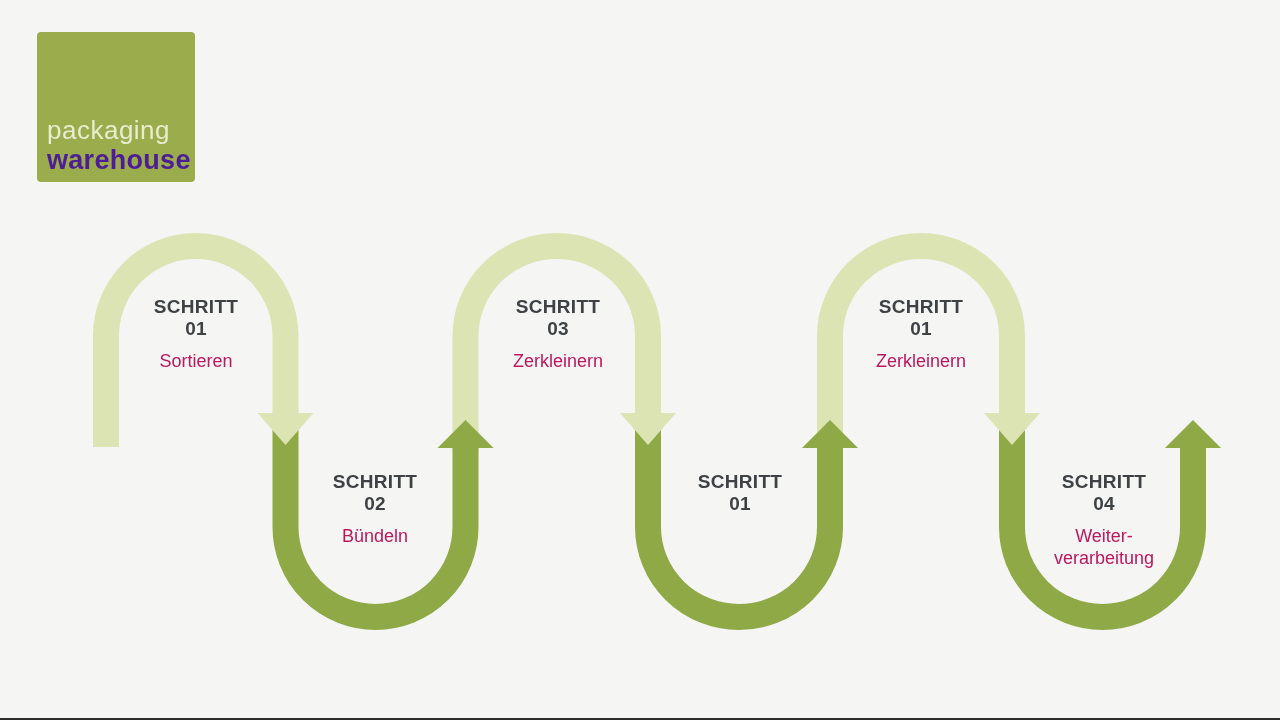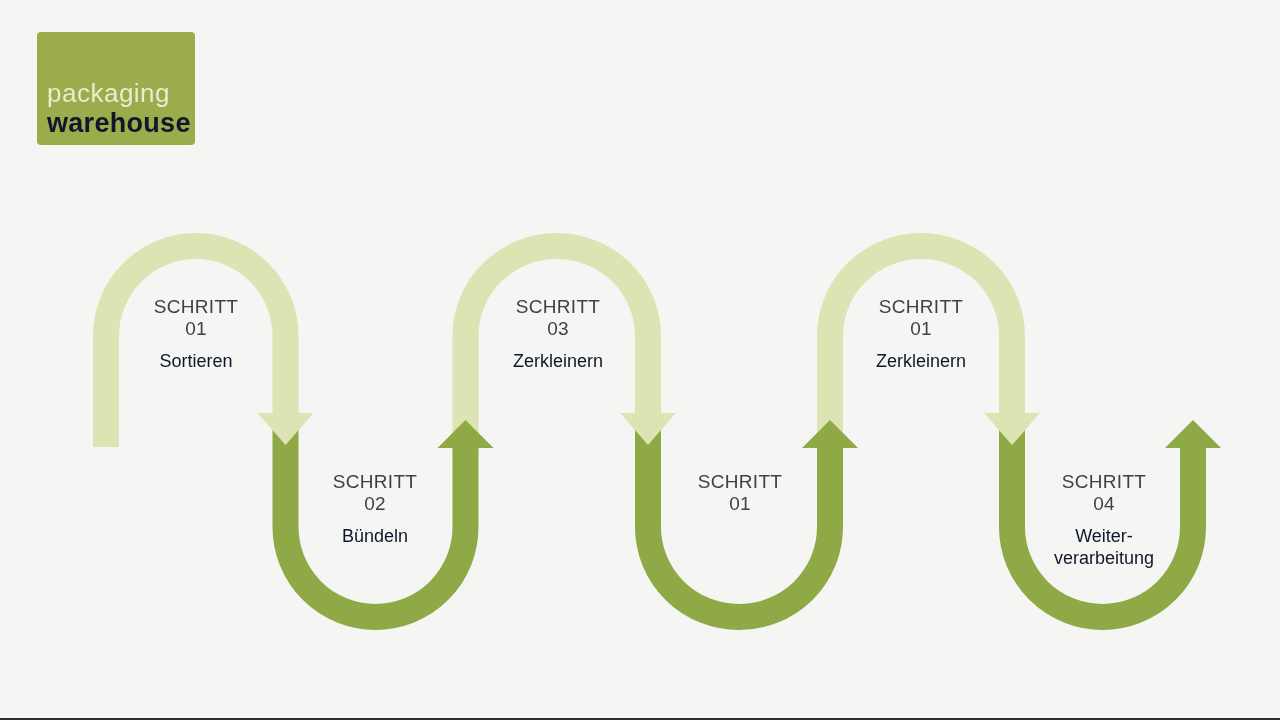--- a/index.html
+++ b/index.html
@@ -13,41 +13,41 @@
     background: #f5f5f4;
     overflow: hidden;
   }
 
   
   .logo {
     position: absolute;
     left: 37px;
     top: 32px;
     width: 158px;
-    height: 113px;
+    height: 150px;
     background: #9aac4c;
     border-radius: 4px;
   }
   .logo-text {
     position: absolute;
     left: 10px;
     bottom: 7px;
   }
   .logo-line1 {
     font-size: 26px;
     font-weight: 400;
     line-height: 30px;
     color: #e9eccf;
     letter-spacing: 0.5px;
   }
   .logo-line2 {
     font-size: 27px;
     font-weight: 700;
     line-height: 30px;
-    color: #0f172a;
+    color: #4c1d95;
     letter-spacing: 0.3px;
   }
 
   
   .title {
     position: absolute;
     top: 47px;
     left: 0;
     width: 100%;
     text-align: center;
@@ -74,30 +74,30 @@
   
   .step {
     position: absolute;
     width: 130px;
     text-align: center;
   }
   .step-top { top: 296px; }
   .step-bottom { top: 471px; }
   .step-title {
     font-size: 19px;
-    font-weight: 400;
+    font-weight: 700;
     line-height: 22px;
     color: #3f4245;
     letter-spacing: 0.3px;
   }
   .step-name {
     margin-top: 10px;
     font-size: 18px;
     line-height: 22px;
-    color: #0f172a;
+    color: #be185d;
   }
 
   .bottom-line {
     position: absolute;
     left: 0;
     bottom: 0;
     width: 100%;
     height: 2px;
     background: #2e2e2e;
   }

